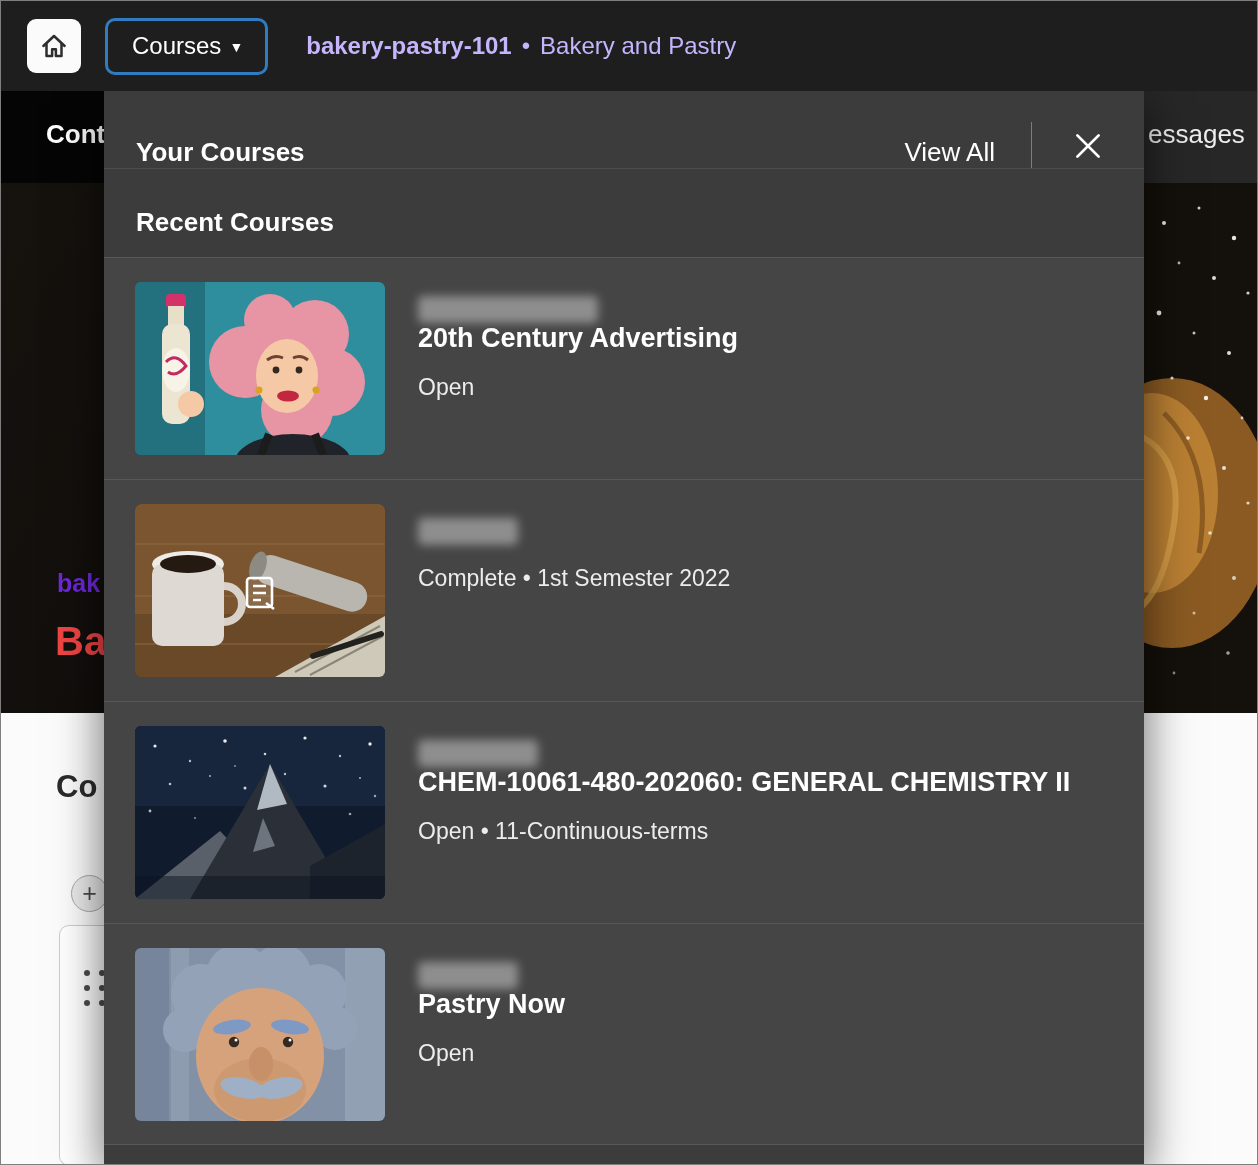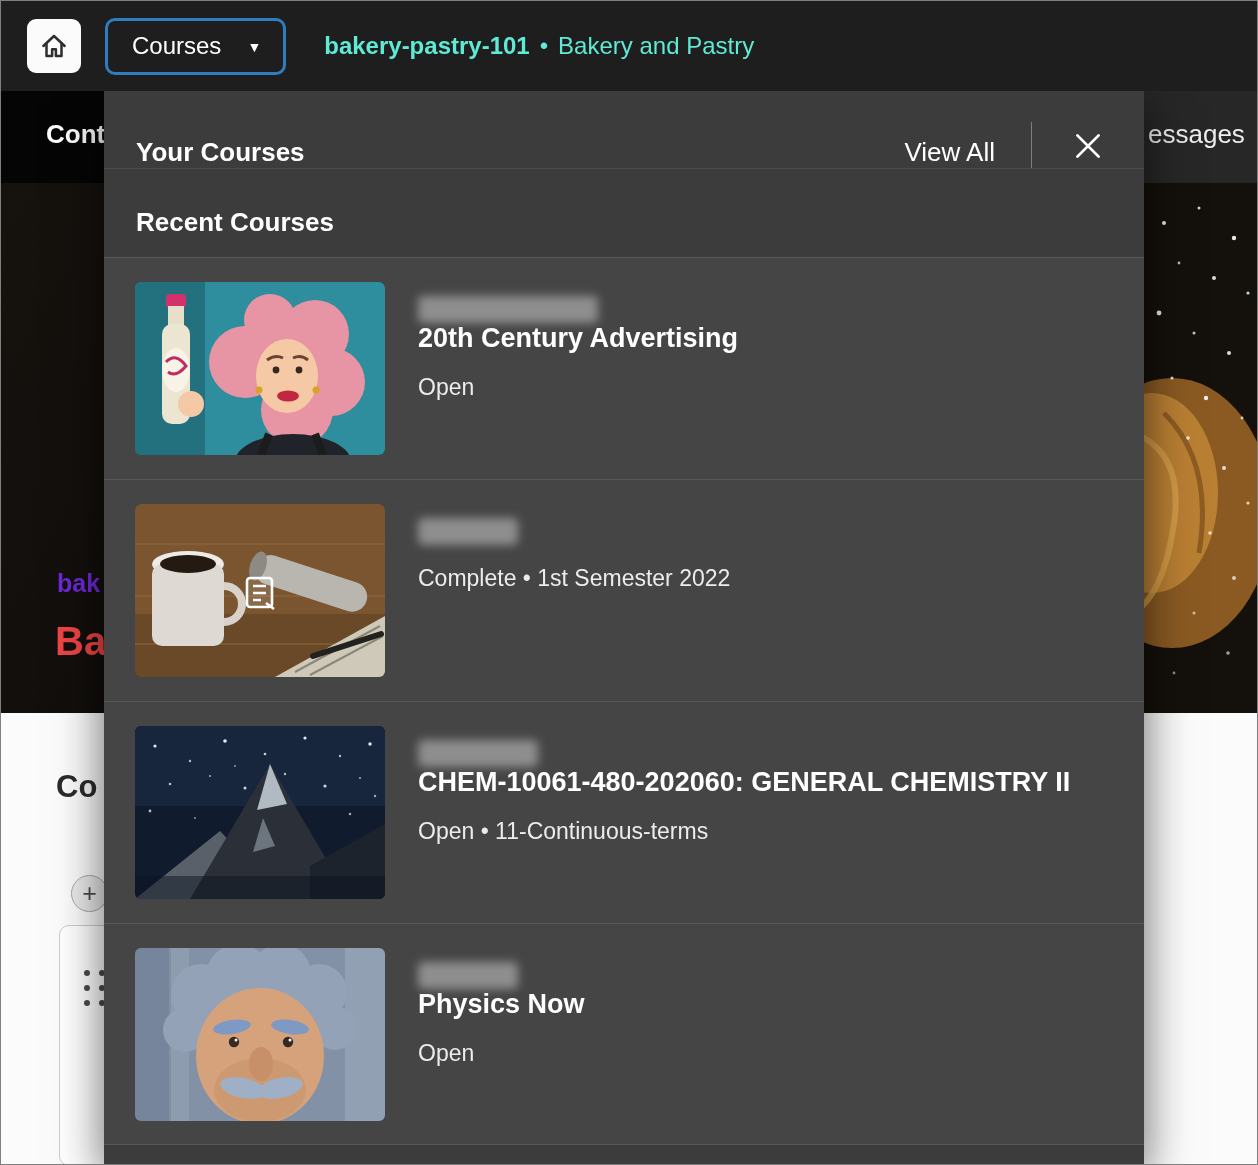--- a/index.html
+++ b/index.html
@@ -15,25 +15,25 @@
     position:absolute; top:0; left:0; width:100%; height:90px;
     background:#1e1e1e; display:flex; align-items:center; z-index:30;
   }
   .home-btn {
     width:54px; height:54px; margin-left:26px; background:#fbfbfb;
     border-radius:9px; display:flex; align-items:center; justify-content:center;
     cursor:pointer; flex:none;
   }
   .courses-btn {
     margin-left:24px; border:3px solid #2f7cc0; border-radius:10px;
-    padding:11px 22px 12px 24px; display:flex; align-items:center; gap:26px;
+    padding:11px 22px 12px 24px; display:flex; align-items:center; gap:8px;
     color:#fff; font-size:24px; background:transparent; cursor:pointer; flex:none;
   }
   .courses-caret { font-size:14px; color:#fff; transform:translateY(1px); }
-  .topbar-title { margin-left:38px; font-size:24px; color:#5eead4; white-space:nowrap; }
+  .topbar-title { margin-left:38px; font-size:24px; color:#c4b5fd; white-space:nowrap; }
   .topbar-title .tt-id { font-weight:700; }
   .topbar-title .tt-dot { margin:0 10px; }
 
   
   .tabbar { position:absolute; top:90px; left:0; width:100%; height:92px; background:#050505; z-index:1; }
   .tabbar-right-seg { position:absolute; left:1143px; top:0; width:115px; height:92px; background:#272727; }
   .tab-left { position:absolute; left:45px; top:28px; color:#fff; font-size:26px; font-weight:600; }
   .tab-right { position:absolute; left:1147px; top:28px; color:#ededed; font-size:26px; }
 
   .hero {
@@ -317,19 +317,19 @@
           <circle cx="155" cy="92" r="1.5" fill="#fff"></circle>
           <ellipse cx="126" cy="116" rx="12" ry="17" fill="#c89068"></ellipse>
           <g fill="#9fb0c6">
             <ellipse cx="108" cy="140" rx="23" ry="10" transform="rotate(12 108 140)"></ellipse>
             <ellipse cx="145" cy="140" rx="23" ry="10" transform="rotate(-12 145 140)"></ellipse>
           </g>
         </svg>
       </div>
       <div class="row-text">
         <div class="badge b4"></div>
-        <div class="course-title">Physics Now</div>
+        <div class="course-title">Pastry Now</div>
         <div class="course-status">Open</div>
       </div>
     </div>
 
   </div>
 </div>
 
 </body></html>

